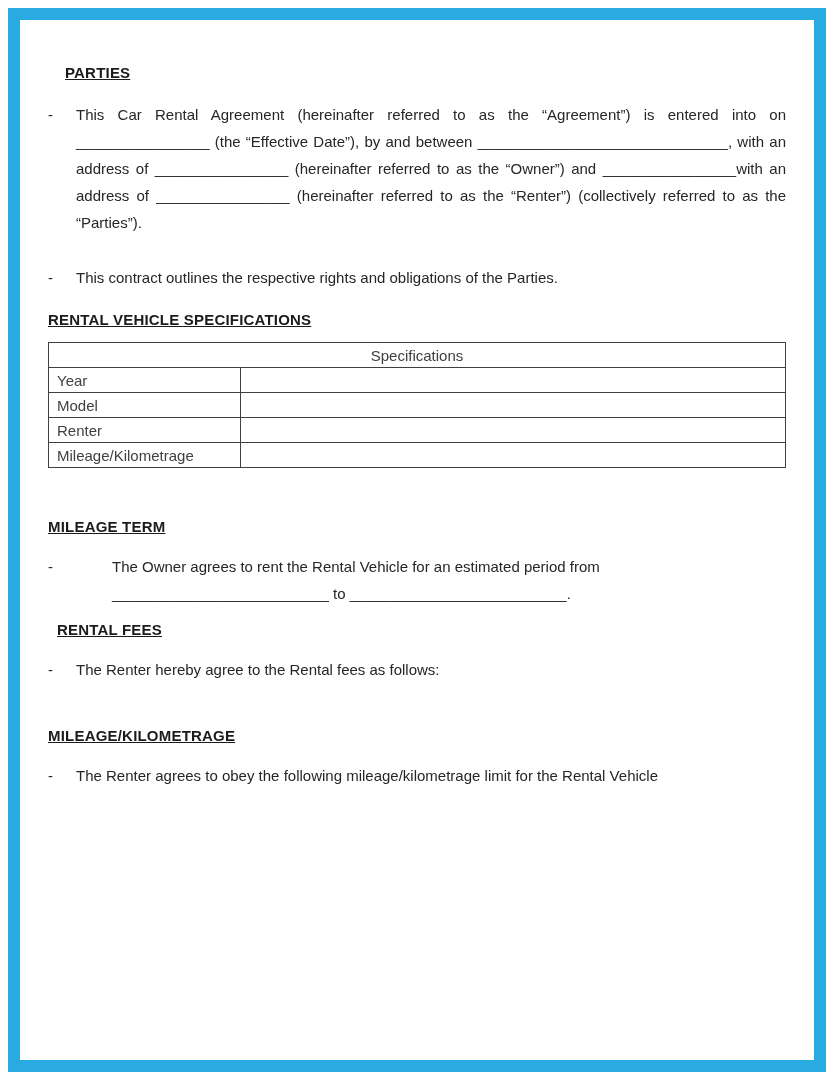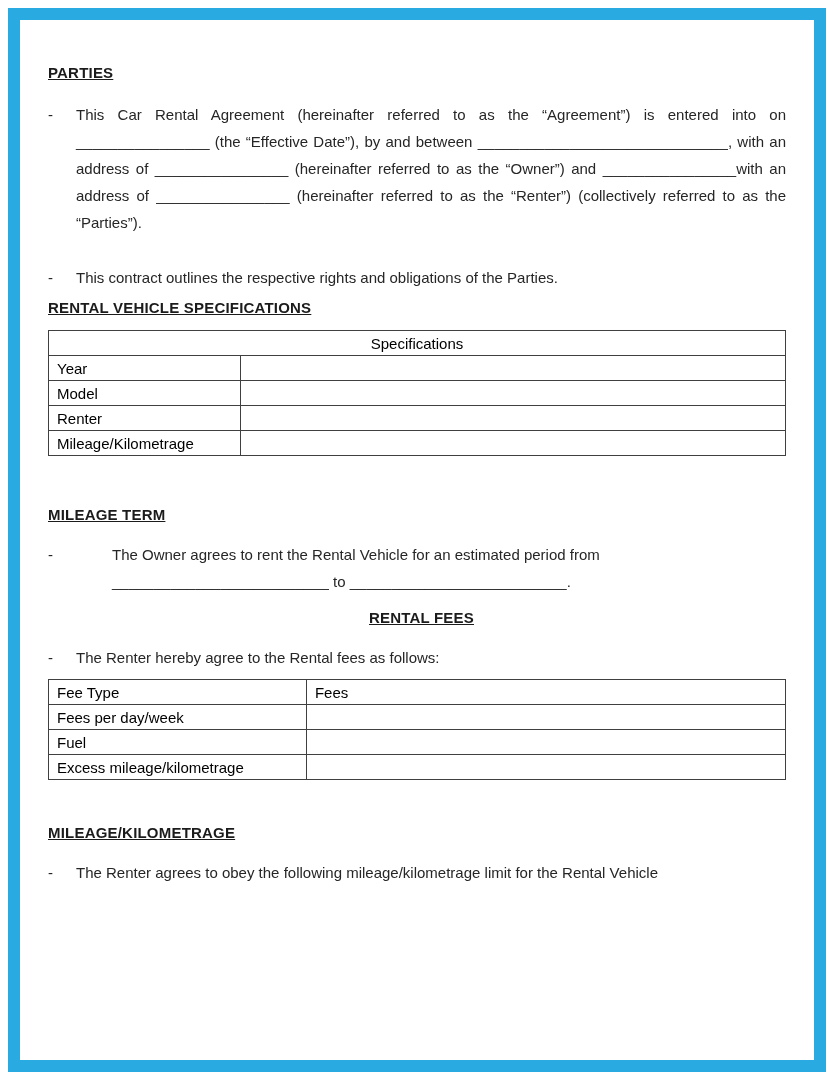--- a/index.html
+++ b/index.html
@@ -18,38 +18,38 @@
     color: #262626;
     font-size: 15px;
   }
   .heading {
     font-size: 15px;
     font-weight: 700;
     text-decoration: underline;
     color: #1b1b1b;
     letter-spacing: 0.2px;
   }
-  .h-parties      { margin: 0 0 20px 0; }
-  .h-specs        { margin: 8px 0 14px 0; }
+  .h-parties      { margin: 0 0 20px 17px; }
+  .h-specs        { margin: 20px 0 14px 0; }
   .h-term         { margin: 50px 0 18px 0; }
-  .h-fees         { margin: 14px 0 18px 9px; text-align: center; }
+  .h-fees         { margin: 14px 0 18px 9px; }
   .h-mileage      { margin: 44px 0 18px 0; }
 
   .bullet { display: flex; line-height: 1.8; }
   .dash   { flex: 0 0 28px; width: 28px; }
   .btext  { flex: 1; }
   .justify { text-align: justify; }
   .b { font-weight: 400; }
 
   .mb-clause1 { margin-bottom: 28px; }
   .mb-clause2 { margin-bottom: 8px; }
   .mb-feeclause { margin-bottom: 8px; }
   .block { display: block; margin-left: 36px; }
 
-  table { width: 100%; border-collapse: collapse; color: #000000; }
+  table { width: 100%; border-collapse: collapse; color: #404040; }
   td {
     border: 1px solid #404040;
     font-size: 15px;
     font-weight: 400;
     text-align: left;
     padding: 1px 8px;
     height: 25px;
     vertical-align: middle;
   }
   .center-title { text-align: center; }
@@ -110,40 +110,20 @@
       </p>
     </div>
 
     <div class="heading h-fees">RENTAL FEES</div>
 
     <div class="bullet mb-feeclause">
       <span class="dash">-</span>
       <p class="btext">The Renter hereby agree to the Rental fees as follows:</p>
     </div>
 
-    <table>
-      <tbody>
-        <tr>
-          <td class="fees-c1">Fee Type</td>
-          <td>Fees</td>
-        </tr>
-        <tr>
-          <td class="fees-c1">Fees per day/week</td>
-          <td></td>
-        </tr>
-        <tr>
-          <td class="fees-c1">Fuel</td>
-          <td></td>
-        </tr>
-        <tr>
-          <td class="fees-c1">Excess mileage/kilometrage</td>
-          <td></td>
-        </tr>
-      </tbody>
-    </table>
 
     <div class="heading h-mileage">MILEAGE/KILOMETRAGE</div>
 
     <div class="bullet">
       <span class="dash">-</span>
       <p class="btext">The Renter agrees to obey the following mileage/kilometrage limit for the Rental Vehicle</p>
     </div>
 
   </div>
 </div>

